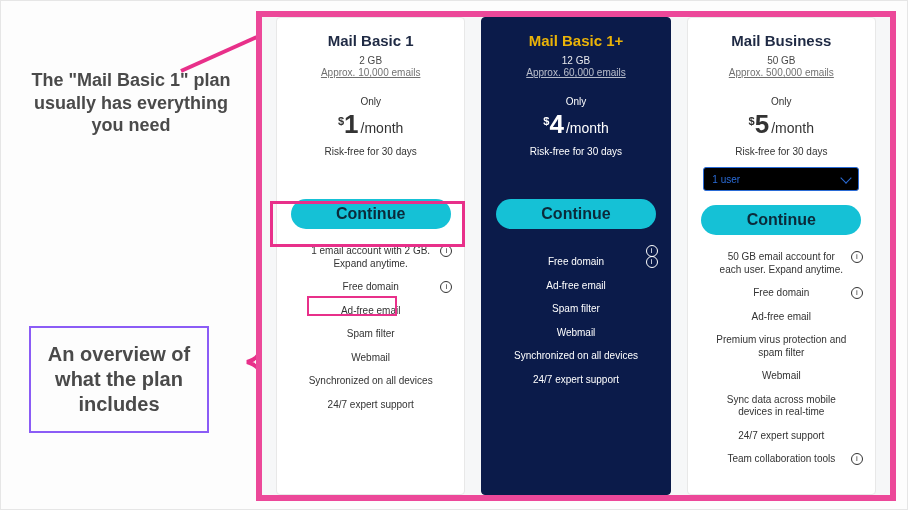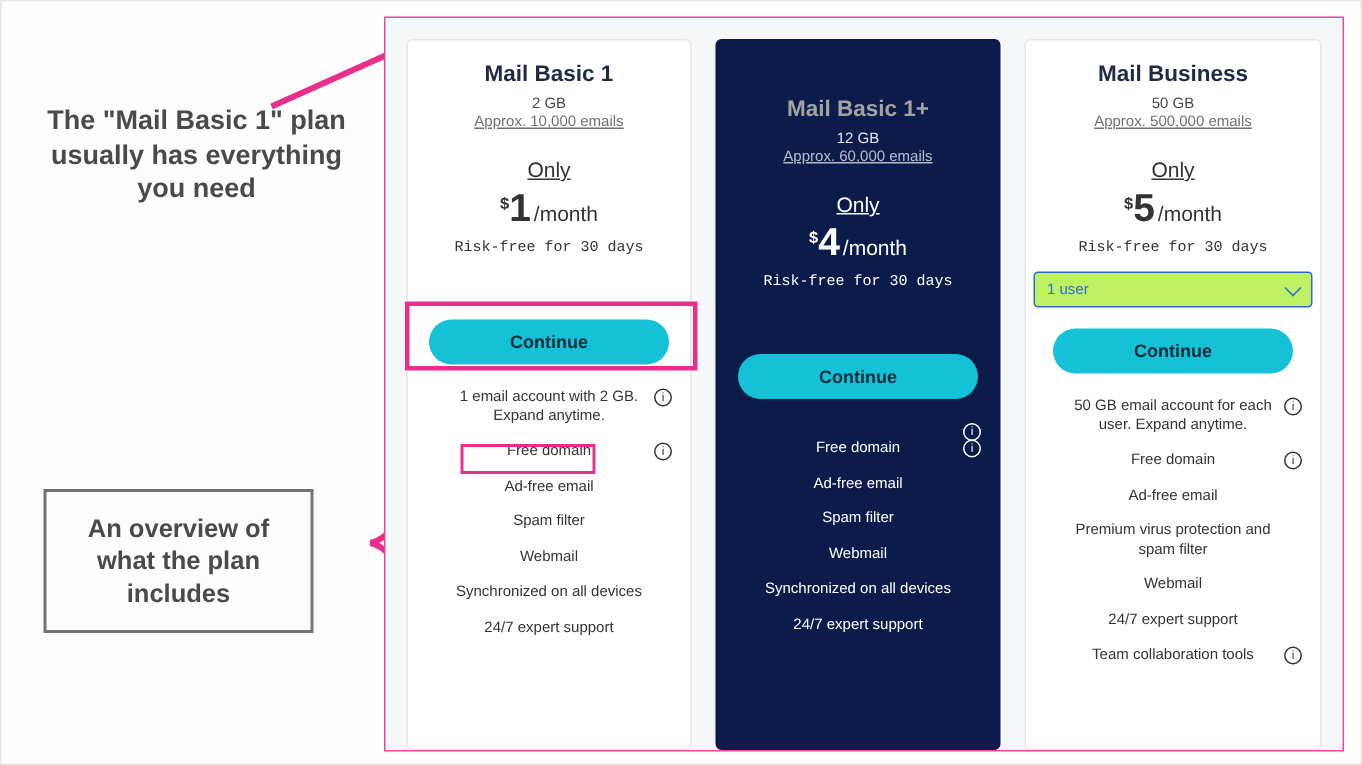--- a/index.html
+++ b/index.html
@@ -15,76 +15,76 @@
     position: absolute;
     left: 0; top: 0; width: 908px; height: 510px;
     background: #fdfdfd;
     border: 1px solid #e6e6e6;
   }
   .panel {
     position: absolute;
     left: 255px; top: 10px;
     width: 640px; height: 490px;
     background: #f6f7f8;
-    border: 1px solid #ec4899;
+    border: 6px solid #ec4899;
     display: flex;
     gap: 16px;
-    padding: 14px 14px 0 14px;
+    padding: 0 14px 0 14px;
   }
   .card {
     width: 198px;
     background: #fff;
     border: 1px solid #e8e8e8;
     border-radius: 4px;
     display: flex;
     flex-direction: column;
     align-items: center;
     padding: 14px 10px 6px 10px;
     font-size: 11px;
     color: #333;
   }
   .card.dark {
     background: #0b1b4a;
     color: #fff;
     border-color: #0b1b4a;
   }
   .plan-name { font-size: 15px; font-weight: 700; color: #1f2a44; }
-  .card.dark .plan-name { color: #a3a3a3; margin-top: 23px; }
+  .card.dark .plan-name { color: #eab308; }
   .plan-storage { font-size: 10px; margin-top: 6px; opacity: .9;}
   .plan-approx { font-size: 10px; margin-top: 1px; opacity: .7; text-decoration: underline;}
-  .only { font-size: 14px; margin-top: 18px; text-decoration: underline; }
+  .only { font-size: 10px; margin-top: 18px; }
   .price-row { display: flex; align-items: baseline; margin-top: 2px; }
   .cur { font-size: 11px; font-weight: 700; position: relative; top: -8px; }
   .price { font-size: 26px; font-weight: 700; }
   .per { font-size: 14px; margin-left: 2px; }
-  .risk { font-size: 10px; margin-top: 6px; font-family: Liberation Mono, monospace; }
+  .risk { font-size: 10px; margin-top: 6px; }
   .user-select {
     margin-top: 10px;
-    width: 186px;
+    width: 156px;
     height: 24px;
     border: 1px solid #2a6bd6;
     border-radius: 3px;
     color: #2a6bd6;
     font-size: 10px;
     display: flex;
     align-items: center;
     justify-content: space-between;
     padding: 0 8px;
-    background: #bef264;
+    background: #000000;
   }
   .chev { width: 8px; height: 8px; border-right: 1.5px solid #2a6bd6; border-bottom: 1.5px solid #2a6bd6; transform: rotate(45deg); margin-top:-3px;}
   .btn-wrap { margin-top: 14px; width: 100%; display:flex; justify-content:center; position: relative;}
   .btn {
     width: 160px; height: 30px;
     background: #15c1d6;
     border: none;
     border-radius: 16px;
     color: #0b2a3a;
     font-weight: 700;
-    font-size: 12px;
+    font-size: 16px;
     cursor: pointer;
   }
   .card.dark .btn { color: #0b2a3a; }
   .features { margin-top: 16px; width: 100%; display:flex; flex-direction:column; align-items:center; gap:11px; }
   .feat { font-size: 10px; text-align: center; line-height: 1.25; position: relative; width: 100%; padding: 0 18px;}
   .info-icon {
     position: absolute; right: 2px; top: 0;
     width: 12px; height: 12px; border: 1.2px solid currentColor; border-radius: 50%;
     font-size: 8px; line-height: 10px; text-align: center;
     cursor: pointer;
@@ -101,25 +101,25 @@
   }
   .arrow {
     position: absolute;
     left: 170px; top: 15px;
     width: 130px; height: 70px;
   }
   .ann-box {
     position: absolute;
     left: 28px; top: 325px;
     width: 180px;
-    border: 2px solid #737373;
+    border: 2px solid #8b5cf6;
     padding: 14px 10px;
     text-align: center;
     color: #4a4a4a;
-    font-size: 17px;
+    font-size: 20px;
     font-weight: 600;
     line-height: 1.25;
   }
   .brace {
     position: absolute;
     left: 238px; top: 256px;
     width: 40px; height: 210px;
   }
   .hi-continue {
     position: absolute;
@@ -229,20 +229,21 @@
       </div>
       <div class="btn-wrap">
         <button class="btn">Continue</button>
       </div>
       <div class="features">
         <div class="feat"><span>50 GB email account for each user. Expand anytime.</span><span class="info-icon">i</span></div>
         <div class="feat"><span>Free domain</span><span class="info-icon">i</span></div>
         <div class="feat"><span>Ad-free email</span></div>
         <div class="feat"><span>Premium virus protection and spam filter</span></div>
         <div class="feat"><span>Webmail</span></div>
+        <div class="feat"><span>Sync data across mobile devices in real-time</span></div>
         <div class="feat"><span>24/7 expert support</span></div>
         <div class="feat"><span>Team collaboration tools</span><span class="info-icon">i</span></div>
       </div>
     </div>
 
   </div>
 
   <div class="hi-continue"></div>
   <div class="hi-freedomain"></div>
 

